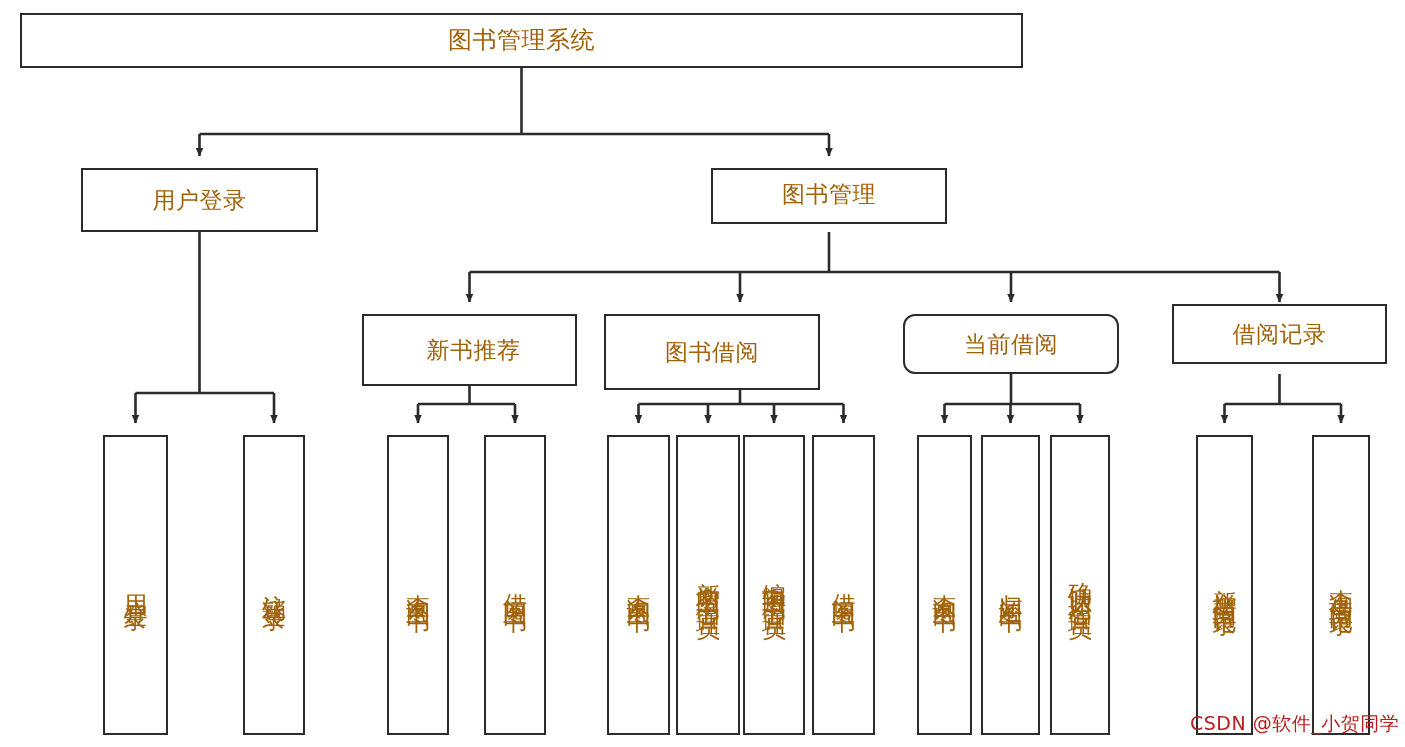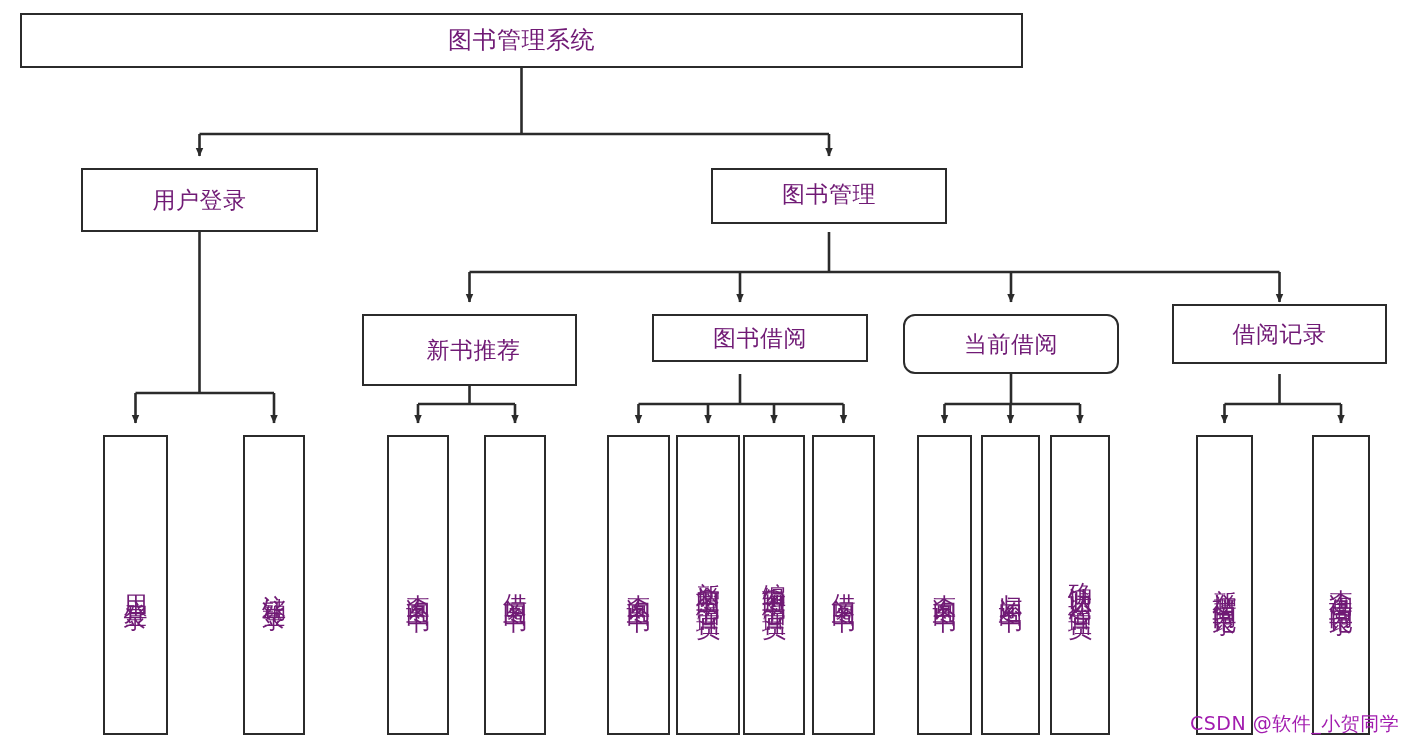--- a/index.html
+++ b/index.html
@@ -32,21 +32,21 @@
     box-sizing: border-box;
     background: #ffffff;
     border: 2px solid #2b2b2b;
     display: flex;
     align-items: center;
     justify-content: center;
     z-index: 5;
   }
   .node .label {
     text-align: center;
-    color: #701a75;
+    color: #a16207;
     letter-spacing: 0.5px;
     line-height: 1.15;
     white-space: nowrap;
   }
   
   .node.horiz .label {
     font-size: 23px;
   }
   .node.root .label {
     font-size: 24px;
@@ -60,21 +60,21 @@
   .node.vert .label {
     writing-mode: vertical-rl;
     text-orientation: upright;
     font-size: 24px;
     line-height: 1.0;
     letter-spacing: 5px;
     white-space: nowrap;
   }
   .watermark {
     position: absolute;
-    color: #a21caf;
+    color: #b91c1c;
     font-size: 19px;
     letter-spacing: 0.5px;
     z-index: 20;
     white-space: nowrap;
     font-family: "DejaVu Sans", "Liberation Sans", sans-serif;
   }
 </style>
 </head>
 <body>
 
@@ -137,21 +137,21 @@
   <div class="node horiz" style="left:81px; top:168px; width:237px; height:64px;">
     <span class="label">用户登录</span>
   </div>
   <div class="node horiz" style="left:711px; top:168px; width:236px; height:56px;font-family:Liberation Mono, monospace;">
     <span class="label">图书管理</span>
   </div>
 
   <div class="node horiz" style="left:362px; top:314px; width:215px; height:72px;padding-left:8px;">
     <span class="label">新书推荐</span>
   </div>
-  <div class="node horiz" style="left:652px; top:314px; width:216px; height:48px;">
+  <div class="node horiz" style="left:604px; top:314px; width:216px; height:76px;">
     <span class="label">图书借阅</span>
   </div>
   <div class="node horiz" style="left:903px; top:314px; width:216px; height:60px;border-radius:12px;">
     <span class="label">当前借阅</span>
   </div>
   <div class="node horiz" style="left:1172px; top:304px; width:215px; height:60px;">
     <span class="label">借阅记录</span>
   </div>
 
   <div class="node vert" style="left:103px; top:435px; width:65px; height:300px;">

